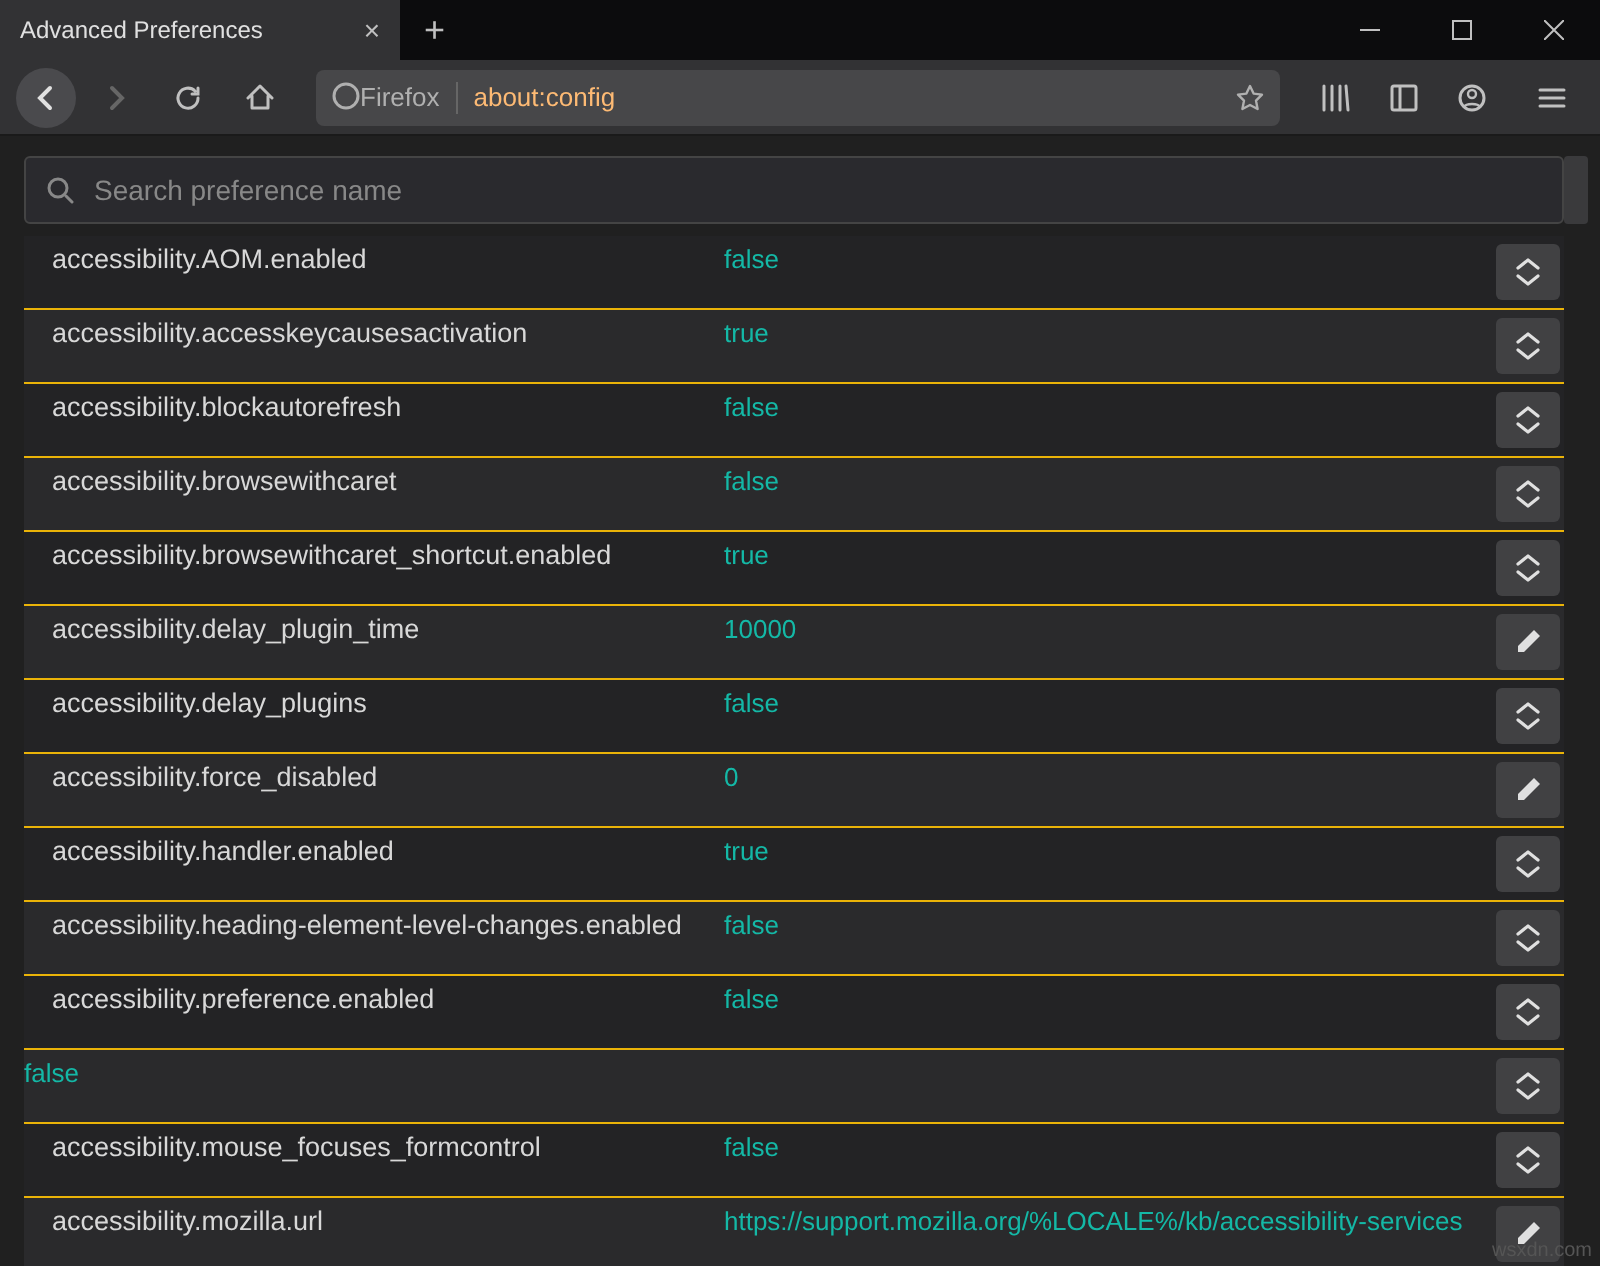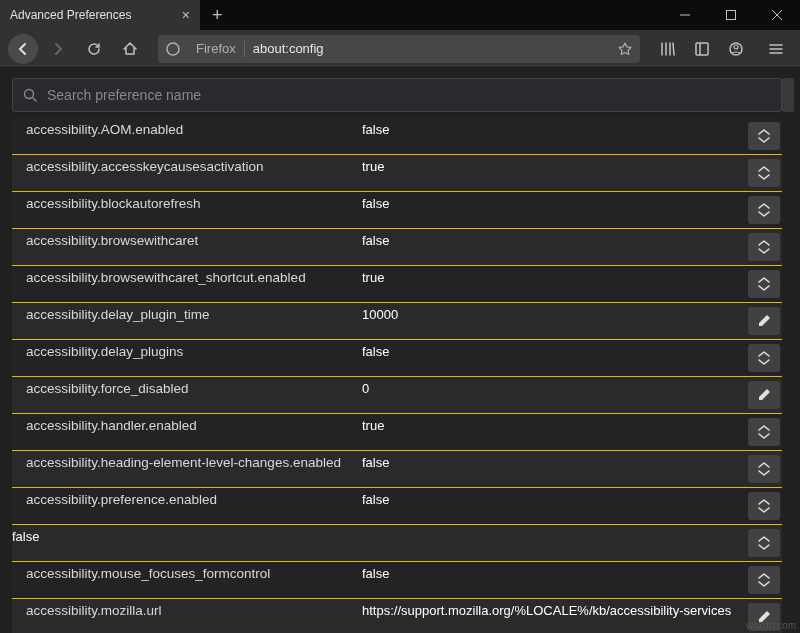--- a/index.html
+++ b/index.html
@@ -89,25 +89,25 @@
       margin: 0 8px;
       display: flex;
       align-items: center;
       padding: 0 8px;
       font-size: 13px;
       color: #d0d0d0;
       gap: 6px;
     }
     .url-identity {
       display: flex;
-      align-items: center;
-      gap: 16px;
+      align-items: flex-start;
+      gap: 0;
       color: #b0b0b0;
     }
-    .url-text { flex: 1; color: #e5e5e5; }
+    .url-text { flex: 1; color: #fdba74; }
     .star { margin-left: auto; color: #b0b0b0; }
     .toolbar-right {
       display: flex;
       align-items: center;
       gap: 2px;
     }
     .content {
       background: #202020;
       height: 565px;
       display: flex;
@@ -153,21 +153,21 @@
     .pref-row:nth-child(odd) { background: #232325; }
     .pref-row:nth-child(even) { background: #2a2a2c; }
     .pref-name {
       width: 350px;
       padding: 0 14px;
       color: #d8d8d8;
       word-break: break-word;
     }
     .pref-value {
       flex: 1;
-      color: #ffffff;
+      color: #14b8a6;
       padding-right: 8px;
       word-break: break-word;
       font-size: 13px;
     }
     .pref-action {
       width: 32px;
       height: 28px;
       background: #414143;
       border-radius: 3px;
       display: flex;

